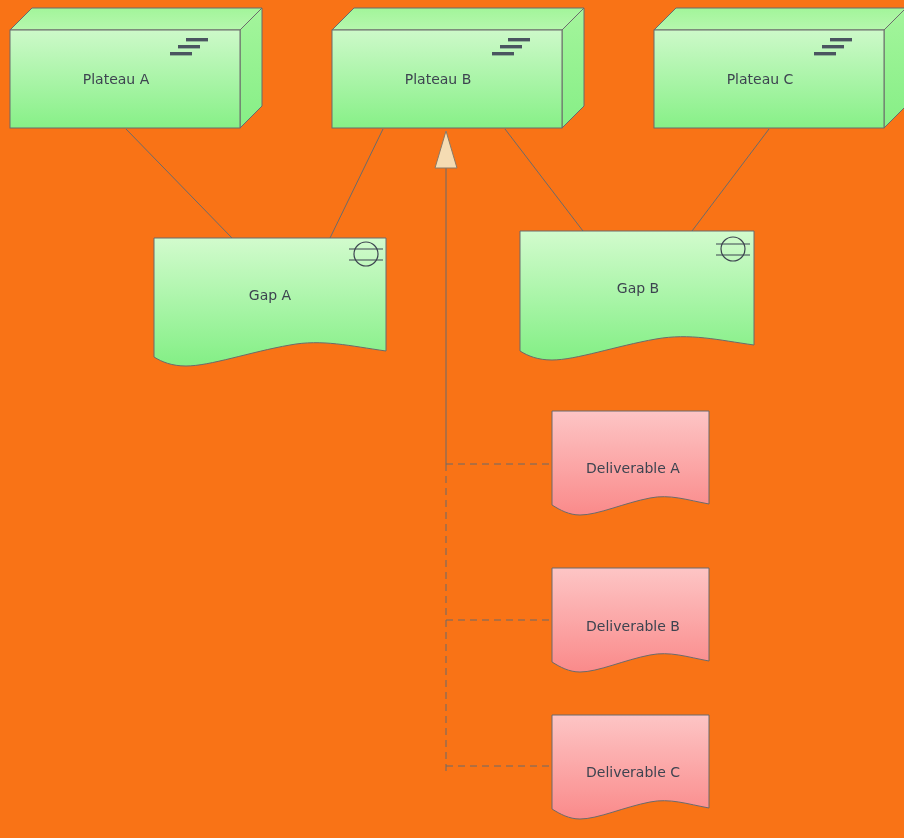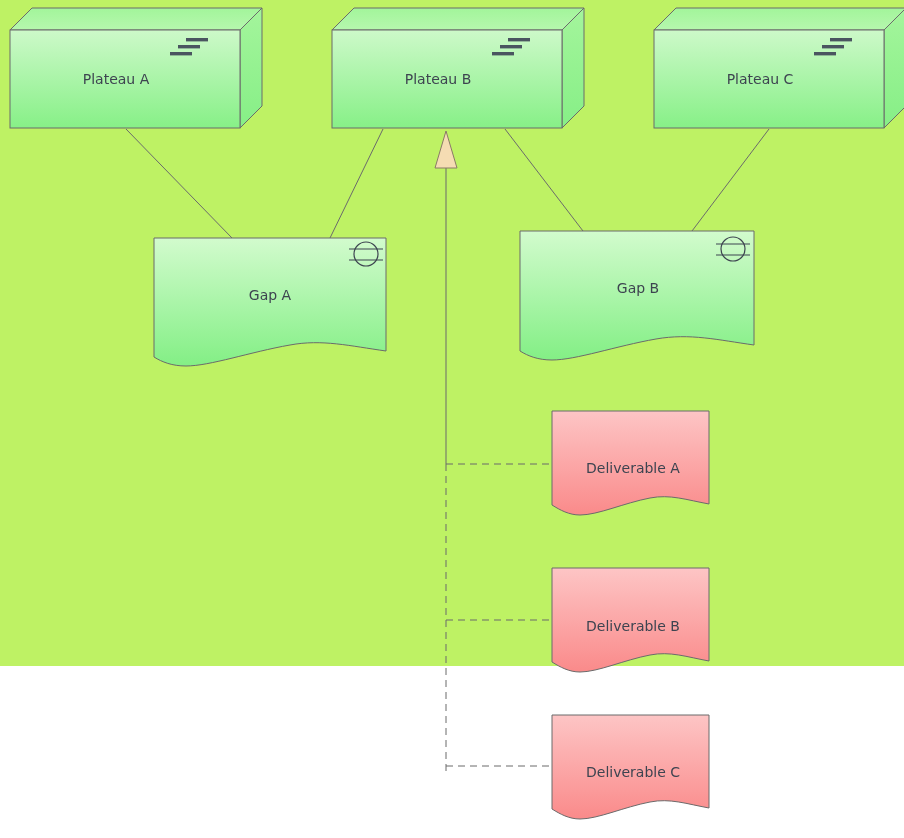--- a/index.html
+++ b/index.html
@@ -9,22 +9,22 @@
   }
   body {
     width: 904px;
     height: 838px;
     font-family: "DejaVu Sans", sans-serif;
     overflow: hidden;
   }
   #diagram-root {
     position: relative;
     width: 904px;
-    height: 666px;
-    background: #bef264;
+    height: 838px;
+    background: #f97316;
   }
   svg#archimate-canvas {
     display: block;
     width: 904px;
     height: 838px;
   }
   .node-label {
     font-family: "DejaVu Sans", sans-serif;
     font-size: 14px;
     fill: #3d4450;

